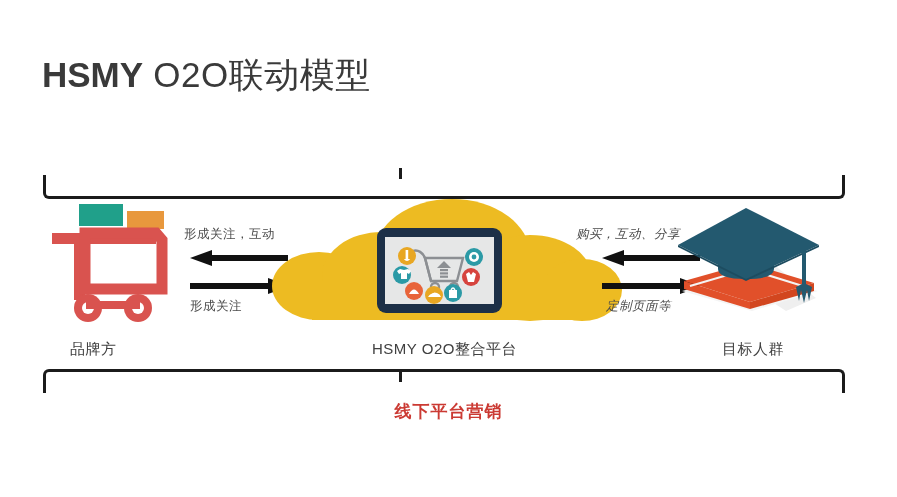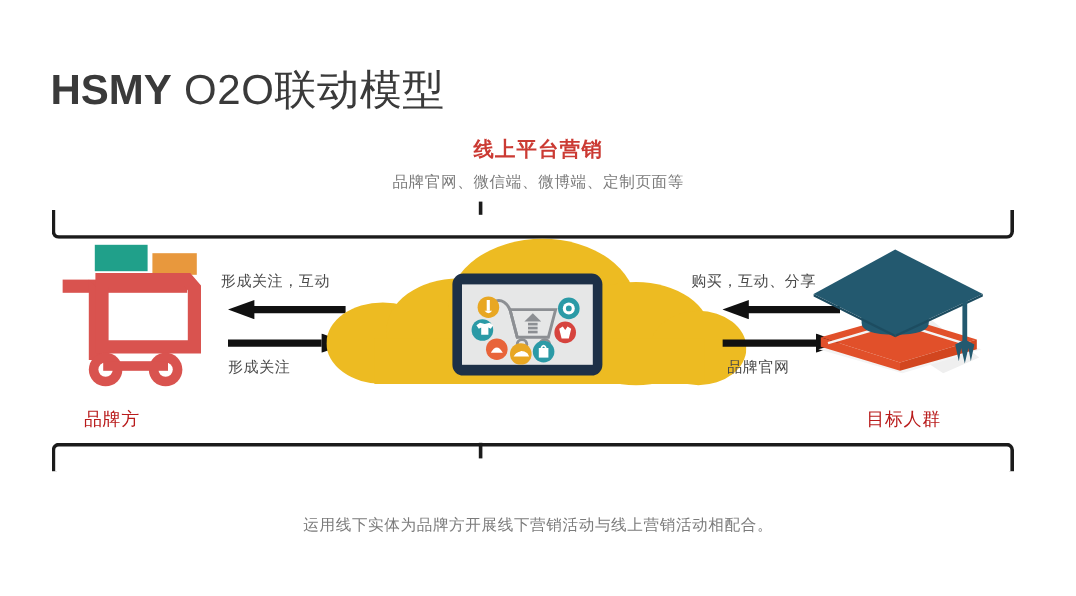--- a/index.html
+++ b/index.html
@@ -91,21 +91,21 @@
     width: 3px;
     background: #1b1b1b;
   }
   #tick-top { top: 168px; height: 11px; }
   #tick-bot { top: 369px; height: 13px; }
 
   
   .zone-label {
     position: absolute;
     font-size: 15px;
-    color: #b91c1c;
+    color: #404040;
     white-space: nowrap;
     letter-spacing: 0.5px;
   }
   #label-brand    { left: 70px;  top: 340px; }
   #label-platform { left: 372px; top: 340px; }
   #label-target   { left: 722px; top: 340px; text-align: center; }
 
   
   #icon-shop {
     position: absolute;
@@ -151,21 +151,21 @@
     position: absolute;
     left: 676px;
     top: 203px;
     width: 150px;
     height: 122px;
   }
 
   
   .arrow-group { position: absolute; }
   #arrows-left  { left: 178px; top: 226px; width: 115px; height: 100px; font-family: Liberation Serif, serif; }
-  #arrows-right { left: 594px; top: 226px; width: 115px; height: 100px; }
+  #arrows-right { left: 594px; top: 226px; width: 115px; height: 100px; font-style: italic; }
   .arrow-label {
     position: absolute;
     font-size: 12.5px;
     color: #4a4a4a;
     white-space: nowrap;
     letter-spacing: 0.5px;
   }
   .arrow-svg { position: absolute; }
 
   #lbl-left-top   { left: 6px;  top: 0px; }
@@ -175,22 +175,20 @@
 </style>
 </head>
 <body>
 
 <div id="canvas">
 
   <div id="title">
     <span class="brand">HSMY</span><span class="rest"> O2O联动模型</span>
   </div>
 
-  <div id="top-head" class="cap-head">线上平台营销</div>
-  <div id="top-sub" class="cap-sub">品牌官网、微信端、微博端、定制页面等</div>
 
   <div id="bracket-top" class="bracket"></div>
   <div id="tick-top" class="bracket-tick"></div>
 
   <div id="bracket-bot" class="bracket"></div>
   <div id="tick-bot" class="bracket-tick"></div>
 
   <div id="icon-shop">
     <div id="box-green"></div>
     <div id="box-orange"></div>
@@ -294,21 +292,21 @@
   <div id="arrows-right" class="arrow-group">
     <div id="lbl-right-top" class="arrow-label">购买，互动、分享</div>
     <svg class="arrow-svg" style="left:8px;top:24px;" width="100" height="16">
       <line x1="20" y1="8" x2="98" y2="8" stroke="#111111" stroke-width="6"></line>
       <polygon points="0,8 22,0 22,16" fill="#111111"></polygon>
     </svg>
     <svg class="arrow-svg" style="left:8px;top:52px;" width="100" height="16">
       <line x1="0" y1="8" x2="78" y2="8" stroke="#111111" stroke-width="6"></line>
       <polygon points="100,8 78,0 78,16" fill="#111111"></polygon>
     </svg>
-    <div id="lbl-right-bot" class="arrow-label">品牌官网</div>
+    <div id="lbl-right-bot" class="arrow-label">定制页面等</div>
   </div>
 
   <div id="icon-target">
     <svg width="150" height="122" viewBox="0 0 150 122">
 
       <path d="M70 40 L140 95 L110 108 L40 62 Z" fill="#efefef"></path>
 
       <path d="M6 88 L72 70 L142 88 L76 108 Z" fill="#f4f4f4"></path>
 
       <path d="M8 78 L72 60 L138 80 L74 99 Z" fill="#e1502a"></path>
@@ -323,17 +321,18 @@
       <path d="M70 76 L143 42 L143 44 L70 78 Z" fill="#1d4c60"></path>
 
       <path d="M128 48 L128 84" stroke="#23596f" stroke-width="4" fill="none"></path>
       <g fill="#23596f">
         <path d="M120 84 l8 -4 8 4 -3 14 -2 -11 -3 13 -3 -13 -2 11 Z"></path>
       </g>
     </svg>
   </div>
 
   <div id="label-brand" class="zone-label">品牌方</div>
+  <div id="label-platform" class="zone-label">HSMY O2O整合平台</div>
   <div id="label-target" class="zone-label">目标人群</div>
 
-  <div id="bot-sub" class="cap-sub">运用线下实体为品牌方开展线下营销活动与线上营销活动相配合。</div>
+  <div id="bot-head" class="cap-head">线下平台营销</div>
 
 </div>
 
 </body></html>

